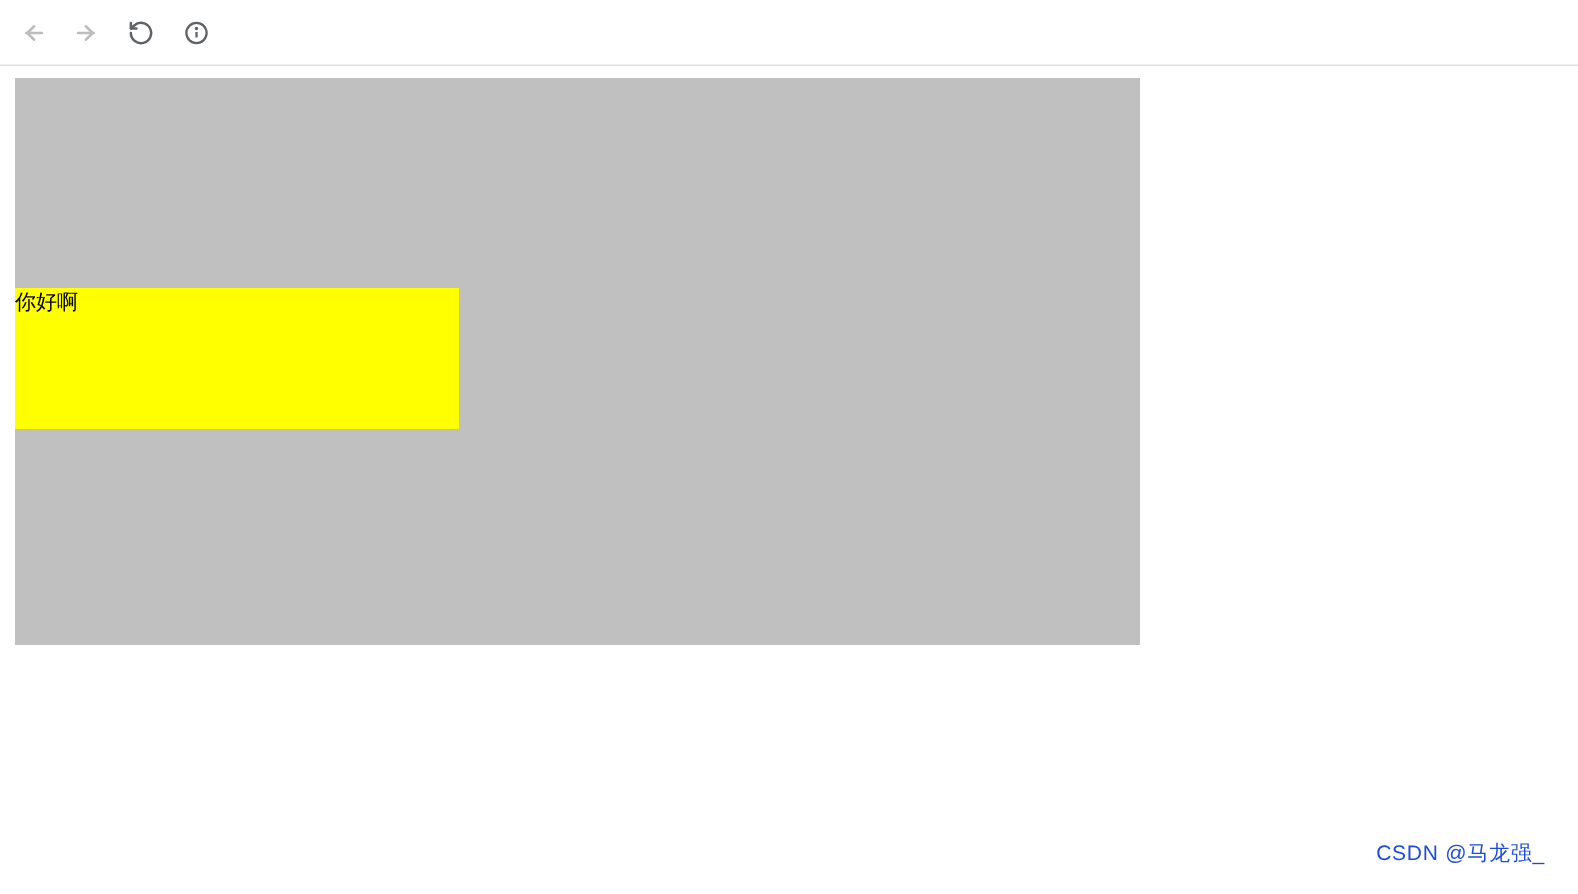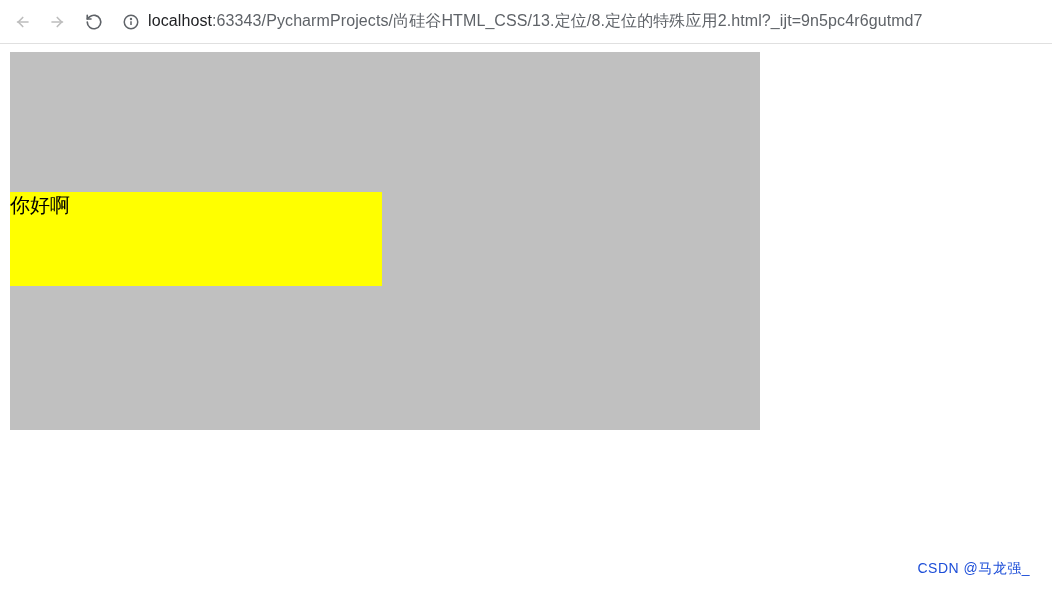--- a/index.html
+++ b/index.html
@@ -82,24 +82,24 @@
     .outer-box {
       width: 750px;
       height: 378px;
       background: #c0c0c0;
       position: relative;
     }
     .inner-box {
       position: absolute;
       left: 0;
       top: 140px;
-      width: 372px;
+      width: 296px;
       height: 94px;
       background: #ffff00;
-      font-size: 20px;
+      font-size: 14px;
       color: #000;
       line-height: 1.3;
       padding: 0;
     }
     .watermark {
       position: absolute;
       bottom: 18px;
       right: 22px;
       font-size: 14px;
       color: #1d4ed8;
@@ -129,23 +129,20 @@
     </svg>
   </div>
   <div class="address-bar">
     <span class="info-icon">
       <svg viewBox="0 0 24 24" fill="none" stroke="currentColor" stroke-width="2">
         <circle cx="12" cy="12" r="9"></circle>
         <line x1="12" y1="11" x2="12" y2="16"></line>
         <circle cx="12" cy="8" r="0.6" fill="currentColor"></circle>
       </svg>
     </span>
-    <span class="url-text">
-      <span class="url-host">localhost</span><span class="url-port">:63343</span><span class="url-path">/PycharmProjects/尚硅谷HTML_CSS/13.定位/8.定位的特殊应用2.html?_ijt=9n5pc4r6gutmd7</span>
-    </span>
   </div>
 </div>
 
 <div class="content-area">
   <div class="outer-box">
     <div class="inner-box">
       <span>你好啊</span>
     </div>
   </div>
 </div>

